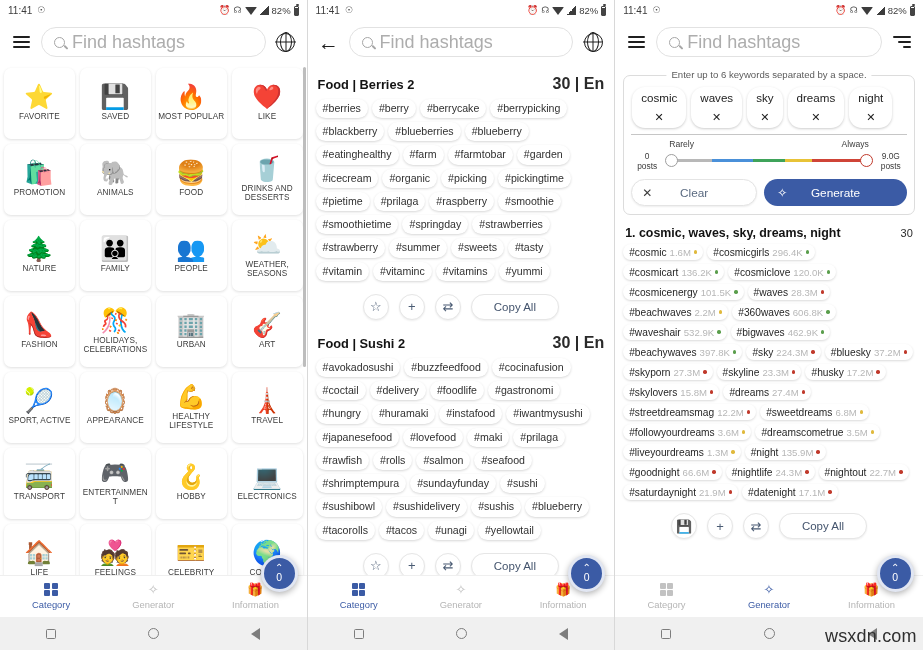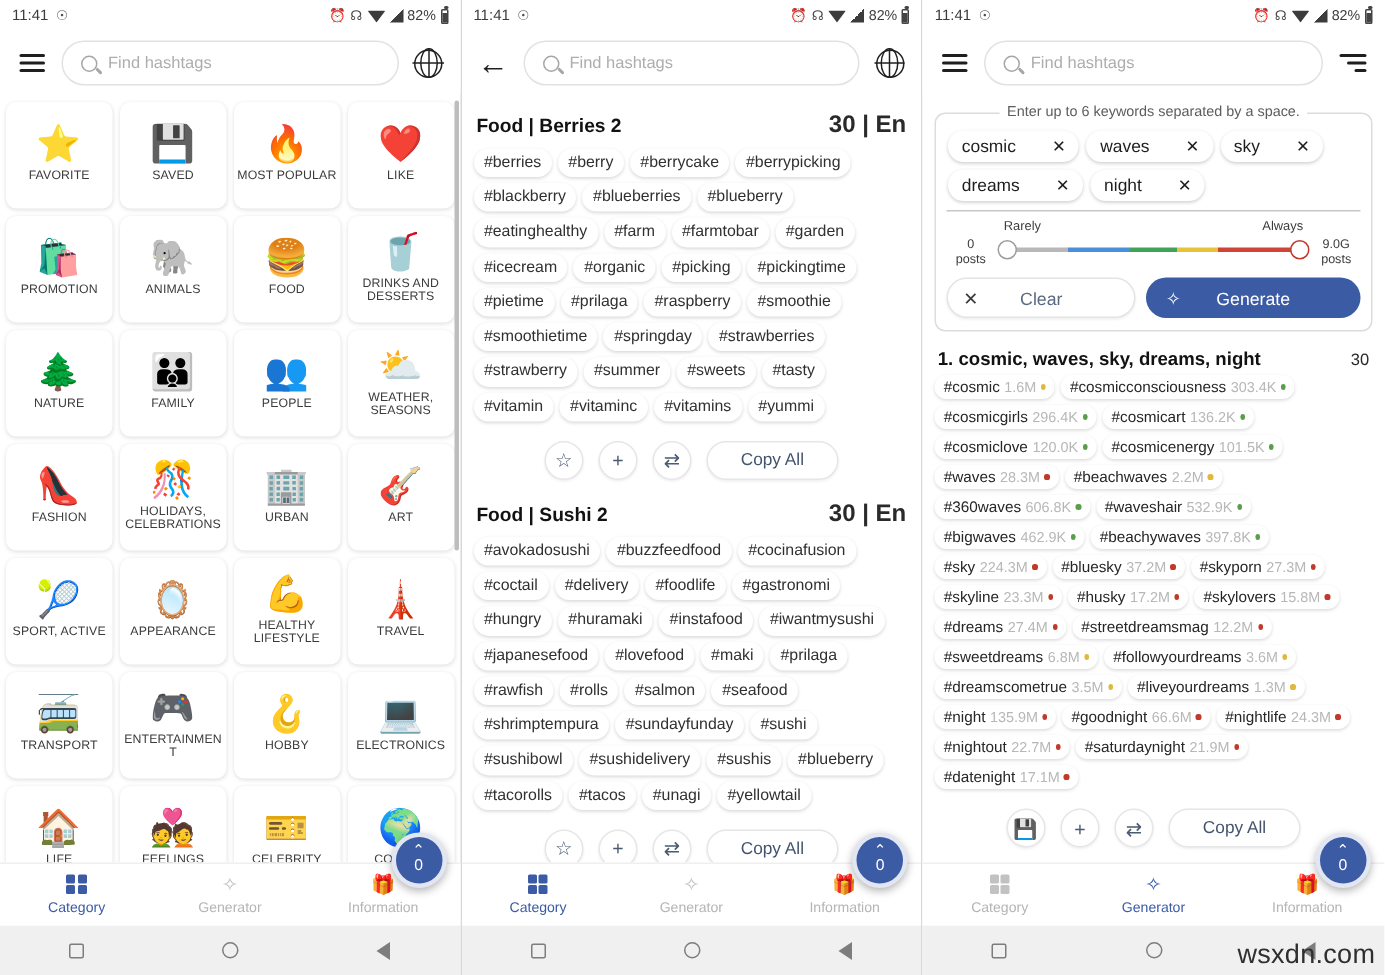--- a/index.html
+++ b/index.html
@@ -71,21 +71,21 @@
   }
   .search-ic {
     width: 11px; height: 11px; border: 1.6px solid #a6a6a6;
     border-radius: 50%; position: relative; flex: 0 0 11px;
   }
   .search-ic:after {
     content: ""; position: absolute; width: 1.6px; height: 5px;
     background: #a6a6a6; right: -2.5px; bottom: -3.5px;
     transform: rotate(-45deg); border-radius: 1px;
   }
-  .search-ph { font-size: 11px; color: #adadad; }
+  .search-ph { font-size: 18px; color: #adadad; }
   .globe {
     width: 19px; height: 19px; border: 1.7px solid #1f1f1f; border-radius: 50%;
     position: relative;
   }
   .globe:before {
     content: ""; position: absolute; left: 50%; top: -1.7px; bottom: -1.7px;
     width: 0; border-left: 1.7px solid #1f1f1f; transform: translateX(-50%);
   }
   .globe:after {
     content: ""; position: absolute; left: -1.7px; right: -1.7px; top: 50%;
@@ -165,22 +165,22 @@
   }
   .gen-legend {
     position: absolute; top: -7px; left: 50%; transform: translateX(-50%);
     background: #fff; padding: 0 5px;
     font-size: 9.6px; color: #5c5c5c; white-space: nowrap;
   }
   .chips { display: flex; flex-wrap: wrap; gap: 5px; padding: 3px 1px 6px; }
   .chip {
     background: #fff; border-radius: 13px;
     box-shadow: 0 1px 2.6px rgba(0,0,0,0.2);
-    padding: 4px 9px; display: flex; align-items: center; gap: 24px;
-    font-size: 11.6px; color: #1d1d1d;
+    padding: 4px 9px; display: flex; align-items: center; gap: 7px;
+    font-size: 11.6px; color: #1d1d1d; flex-direction: column;
   }
   .chip-x { font-size: 11px; color: #1d1d1d; }
   .slider-row {
     border-top: 1px solid #c6c6c6;
     padding: 4px 2px 0; display: flex; align-items: flex-start; gap: 4px;
   }
   .side-lab {
     font-size: 8.4px; color: #3c3c3c; text-align: center;
     line-height: 1.15; width: 28px; padding-top: 13px; flex: 0 0 28px;
   }
@@ -728,25 +728,20 @@
             <span class="res-title">1. cosmic, waves, sky, dreams, night</span>
             <span class="res-count">30</span>
           </div>
           <div class="rtagwrap">
             <span class="rtag">
               <span>#cosmic</span>
               <span class="cnt">1.6M</span>
               <span class="dot" style="background:#e0b93c"></span>
             </span>
             <span class="rtag">
-              <span>#cosmicconsciousness</span>
-              <span class="cnt">303.4K</span>
-              <span class="dot" style="background:#5a9e4c"></span>
-            </span>
-            <span class="rtag">
               <span>#cosmicgirls</span>
               <span class="cnt">296.4K</span>
               <span class="dot" style="background:#5a9e4c"></span>
             </span>
             <span class="rtag">
               <span>#cosmicart</span>
               <span class="cnt">136.2K</span>
               <span class="dot" style="background:#5a9e4c"></span>
             </span>
             <span class="rtag">

